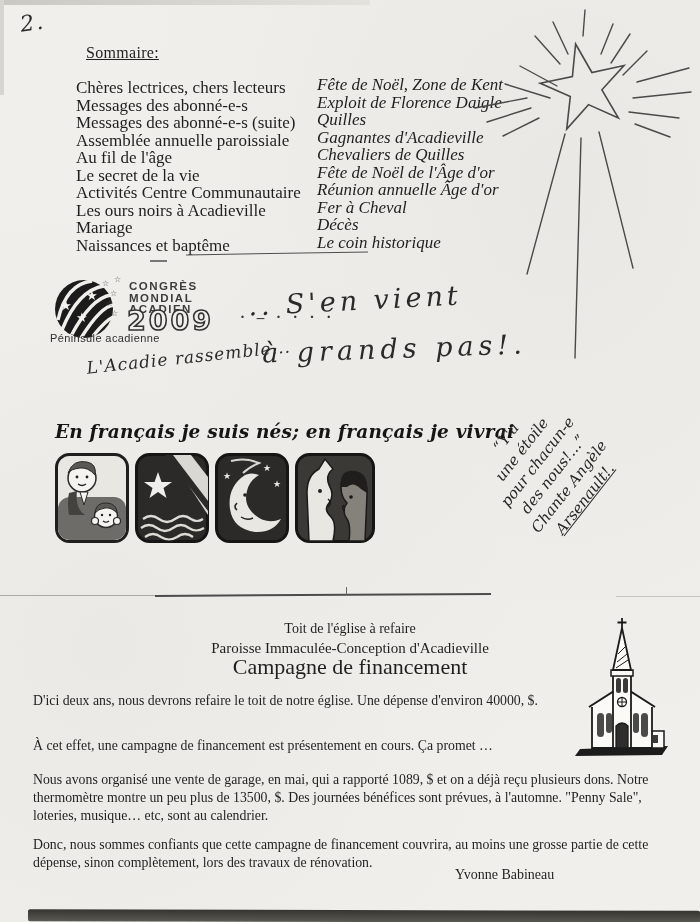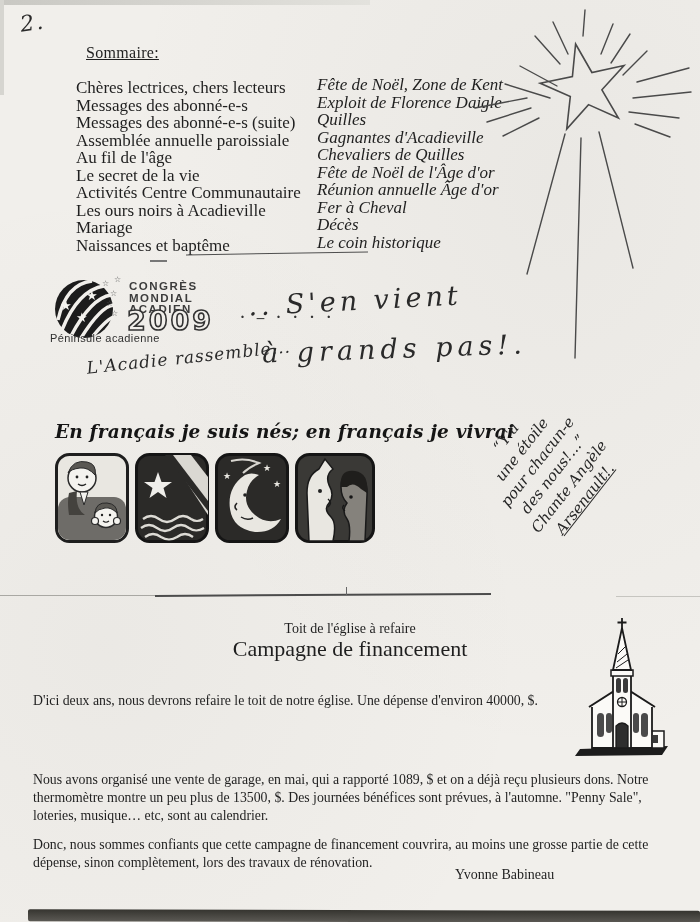--- a/index.html
+++ b/index.html
@@ -223,20 +223,21 @@
     <div class="u">Arsenault!.</div>
   </div>
 
   <div class="abs div-a"></div>
   <div class="abs div-b"></div>
   <div class="abs div-c"></div>
   <div class="abs div-tick"></div>
 
   <div class="abs art">
     <div class="art-t1">Toit de l'église à refaire</div>
+    <div class="art-t2">Paroisse Immaculée-Conception d'Acadieville</div>
     <div class="art-t3">Campagne de financement</div>
   </div>
 
   <svg class="abs church-svg" width="104" height="150" viewBox="0 0 104 150">
     <path d="M8,135 L96,132 L90,141 L3,142 Z" fill="#1c1c1c"></path>
     <rect x="77" y="117" width="15" height="17" fill="#fbfaf7" stroke="#1b1b1b" stroke-width="1.5"></rect>
     <rect x="81" y="121" width="5" height="8" fill="#3a3a3a"></rect>
     <path d="M20,92 L20,134 L80,134 L80,92" fill="#fbfaf7" stroke="#1b1b1b" stroke-width="1.8"></path>
     <path d="M17,93 L50,72 L83,93" fill="#fbfaf7" stroke="#1b1b1b" stroke-width="2"></path>
     <rect x="41" y="60" width="18" height="74" fill="#fbfaf7" stroke="#1b1b1b" stroke-width="1.8"></rect>
@@ -249,18 +250,19 @@
     <circle cx="50" cy="88" r="4.5" fill="none" stroke="#1b1b1b" stroke-width="1.3"></circle>
     <path d="M50,83.5 L50,92.5 M45.5,88 L54.5,88" stroke="#1b1b1b" stroke-width="1"></path>
     <path d="M44,134 L44,112 Q50,106 56,112 L56,134 Z" fill="#2e2e2e" stroke="#1b1b1b" stroke-width="1.3"></path>
     <rect x="25" y="99" width="7" height="24" rx="3.5" fill="#4a4a4a"></rect>
     <rect x="34" y="99" width="6" height="20" rx="3" fill="#4a4a4a"></rect>
     <rect x="61" y="99" width="6" height="20" rx="3" fill="#4a4a4a"></rect>
     <rect x="69" y="99" width="7" height="24" rx="3.5" fill="#4a4a4a"></rect>
   </svg>
 
   <div class="abs para p1">D'ici deux ans, nous devrons refaire le toit de notre église.  Une dépense d'environ 40000, $.</div>
+  <div class="abs para p2">À cet effet, une campagne de financement est présentement en cours.  Ça promet …</div>
   <div class="abs para p3">Nous avons organisé une vente de garage, en mai, qui a rapporté 1089, $ et on a déjà reçu plusieurs dons. Notre thermomètre montre un peu plus de 13500, $.  Des journées bénéfices sont prévues, à l'automne. "Penny Sale", loteries, musique… etc, sont au calendrier.</div>
   <div class="abs para p4">Donc, nous sommes confiants que cette campagne de financement couvrira, au moins une grosse partie de cette dépense, sinon complètement, lors des travaux de rénovation.</div>
   <div class="abs sig">Yvonne Babineau</div>
 
   <div class="abs bottom-band"></div>
 </div>
 
 </body></html>

